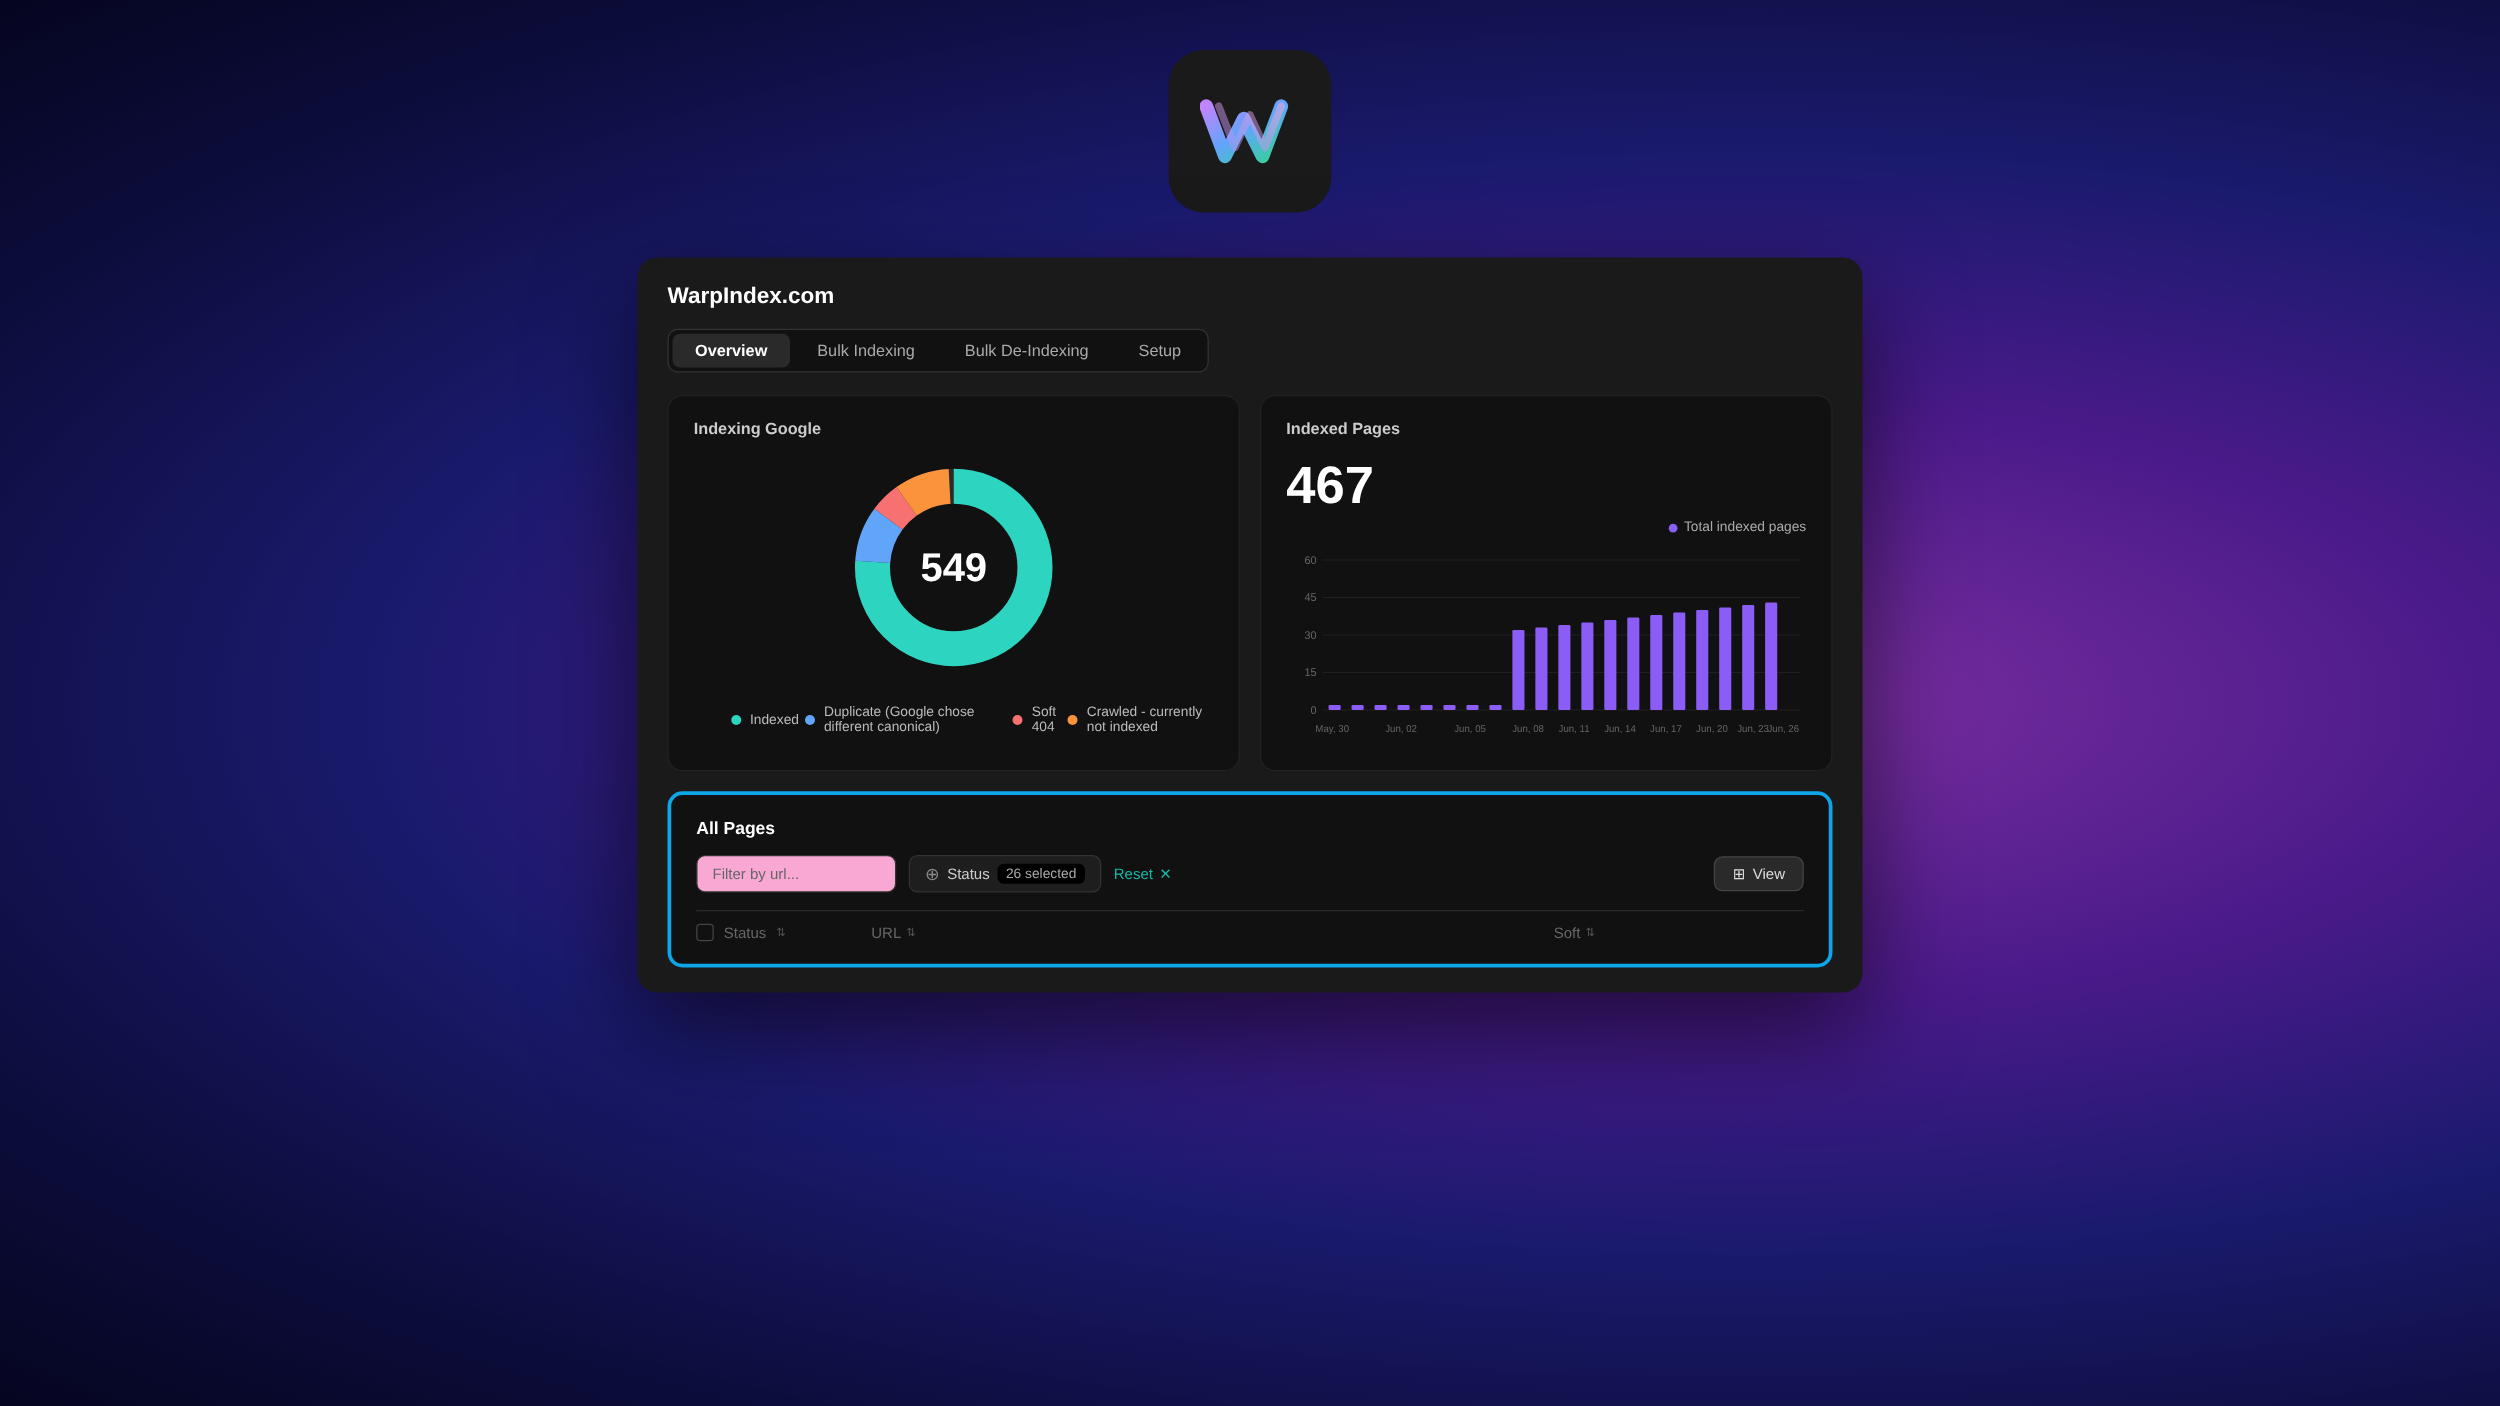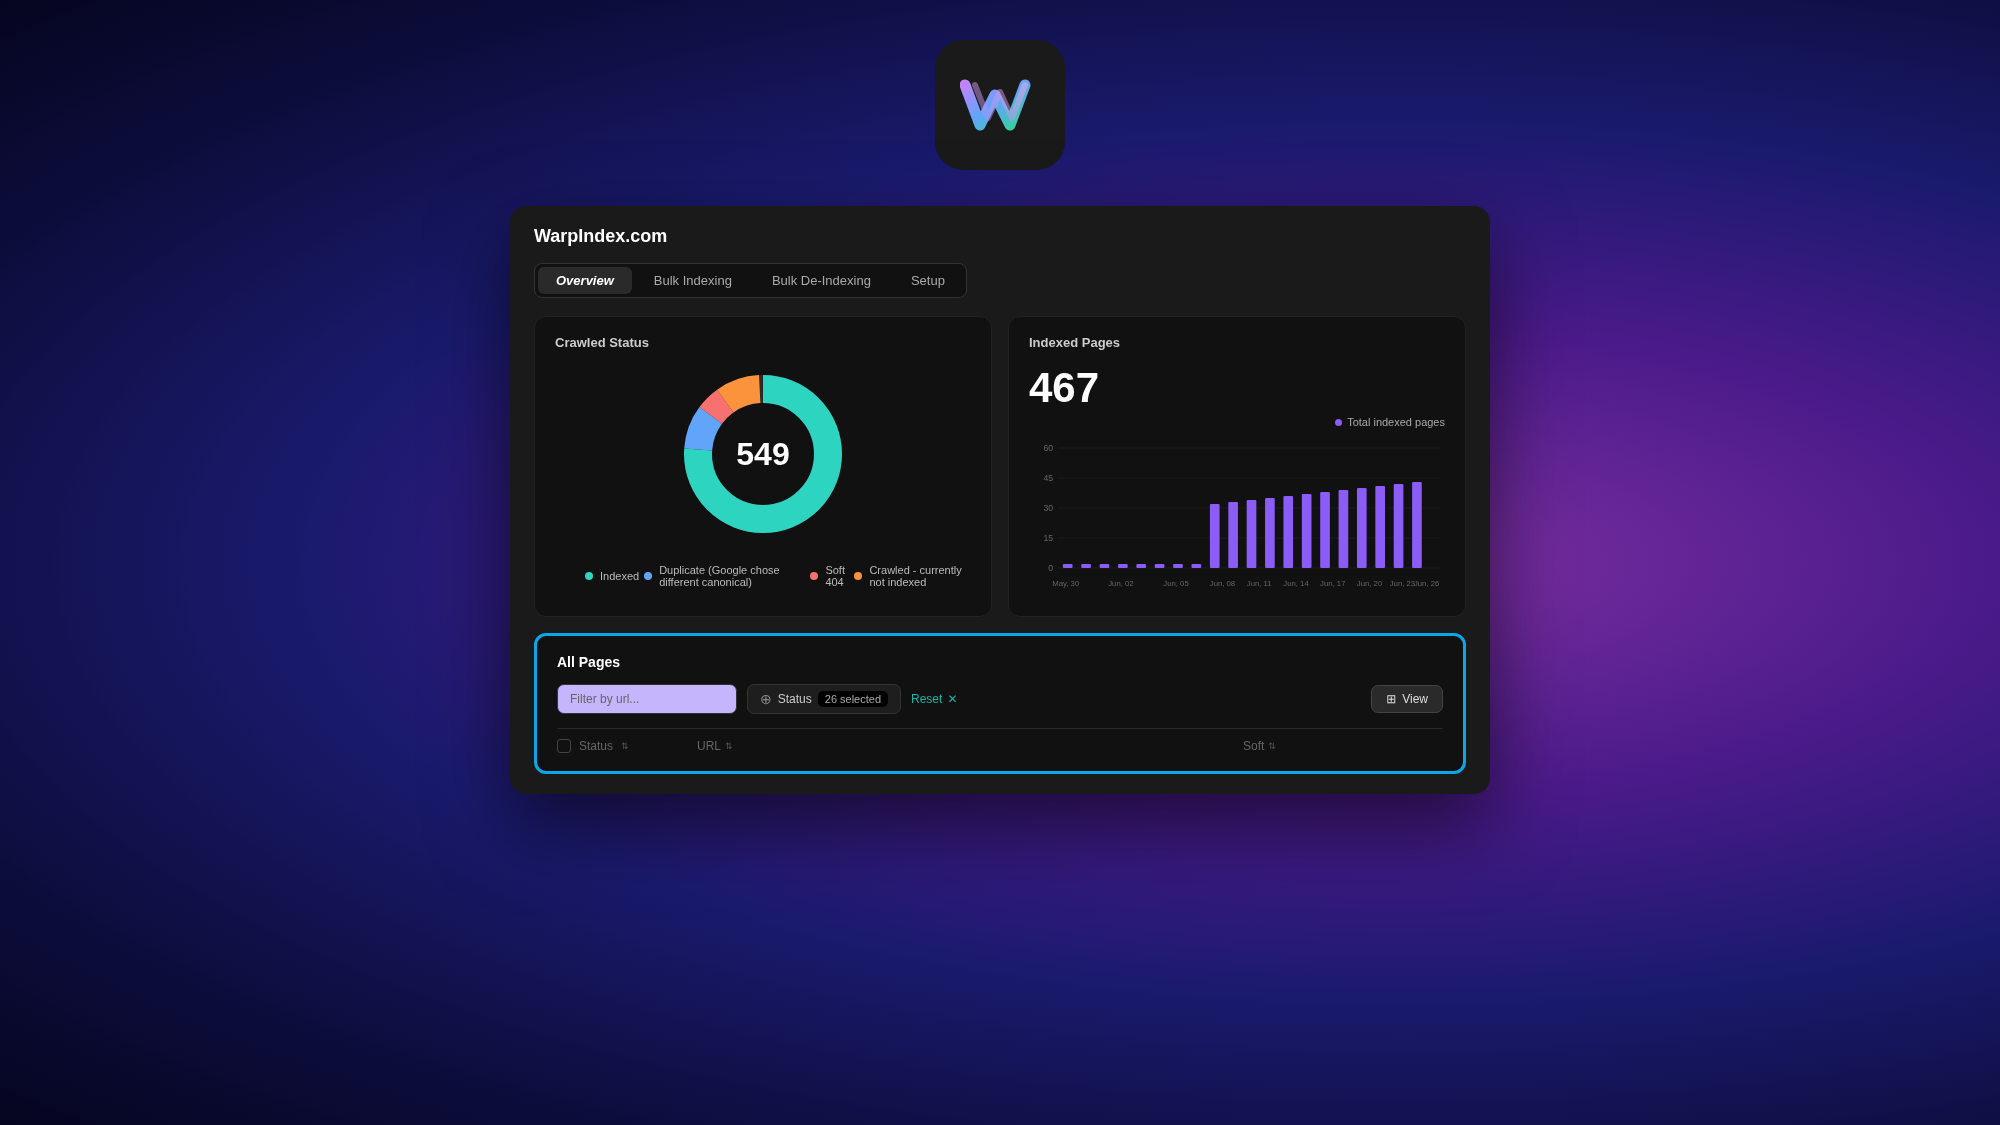--- a/index.html
+++ b/index.html
@@ -91,21 +91,20 @@
       color: #aaa;
       border-radius: 6px;
       cursor: pointer;
       white-space: nowrap;
     }
 
     .tab.active {
       background: #2a2a2a;
       color: #fff;
       font-weight: 600;
-      font-style: italic;
     }
 
     
     .panels-row {
       display: grid;
       grid-template-columns: 1fr 1fr;
       gap: 16px;
       margin-bottom: 16px;
     }
 
@@ -228,27 +227,27 @@
     }
 
     .filter-row {
       display: flex;
       align-items: center;
       gap: 10px;
       margin-bottom: 14px;
     }
 
     .filter-input {
-      background: #c4b5fd;
+      background: #f9a8d4;
       border: 1px solid #333;
       border-radius: 7px;
       padding: 7px 12px;
       font-size: 12px;
       color: #666;
-      width: 180px;
+      width: 160px;
     }
 
     .status-badge-wrap {
       display: flex;
       align-items: center;
       gap: 6px;
       background: #1e1e1e;
       border: 1px solid #333;
       border-radius: 7px;
       padding: 6px 12px;
@@ -358,21 +357,21 @@
     <div class="tabs">
       <div class="tab active">Overview</div>
       <div class="tab">Bulk Indexing</div>
       <div class="tab">Bulk De-Indexing</div>
       <div class="tab">Setup</div>
     </div>
 
     <div class="panels-row">
 
       <div class="panel">
-        <div class="panel-title">Crawled Status</div>
+        <div class="panel-title">Indexing Google</div>
         <div class="donut-container">
           <div class="donut-wrap">
             <svg viewBox="0 0 180 180">
 
               <circle cx="90" cy="90" r="65" fill="none" stroke="#2a2a2a" stroke-width="28"></circle>
 
               <circle cx="90" cy="90" r="65" fill="none" stroke="#2dd4bf" stroke-width="28" stroke-dasharray="310.4 408.41" stroke-dashoffset="0"></circle>
 
               <circle cx="90" cy="90" r="65" fill="none" stroke="#60a5fa" stroke-width="28" stroke-dasharray="36.76 408.41" stroke-dashoffset="-310.4"></circle>
 

